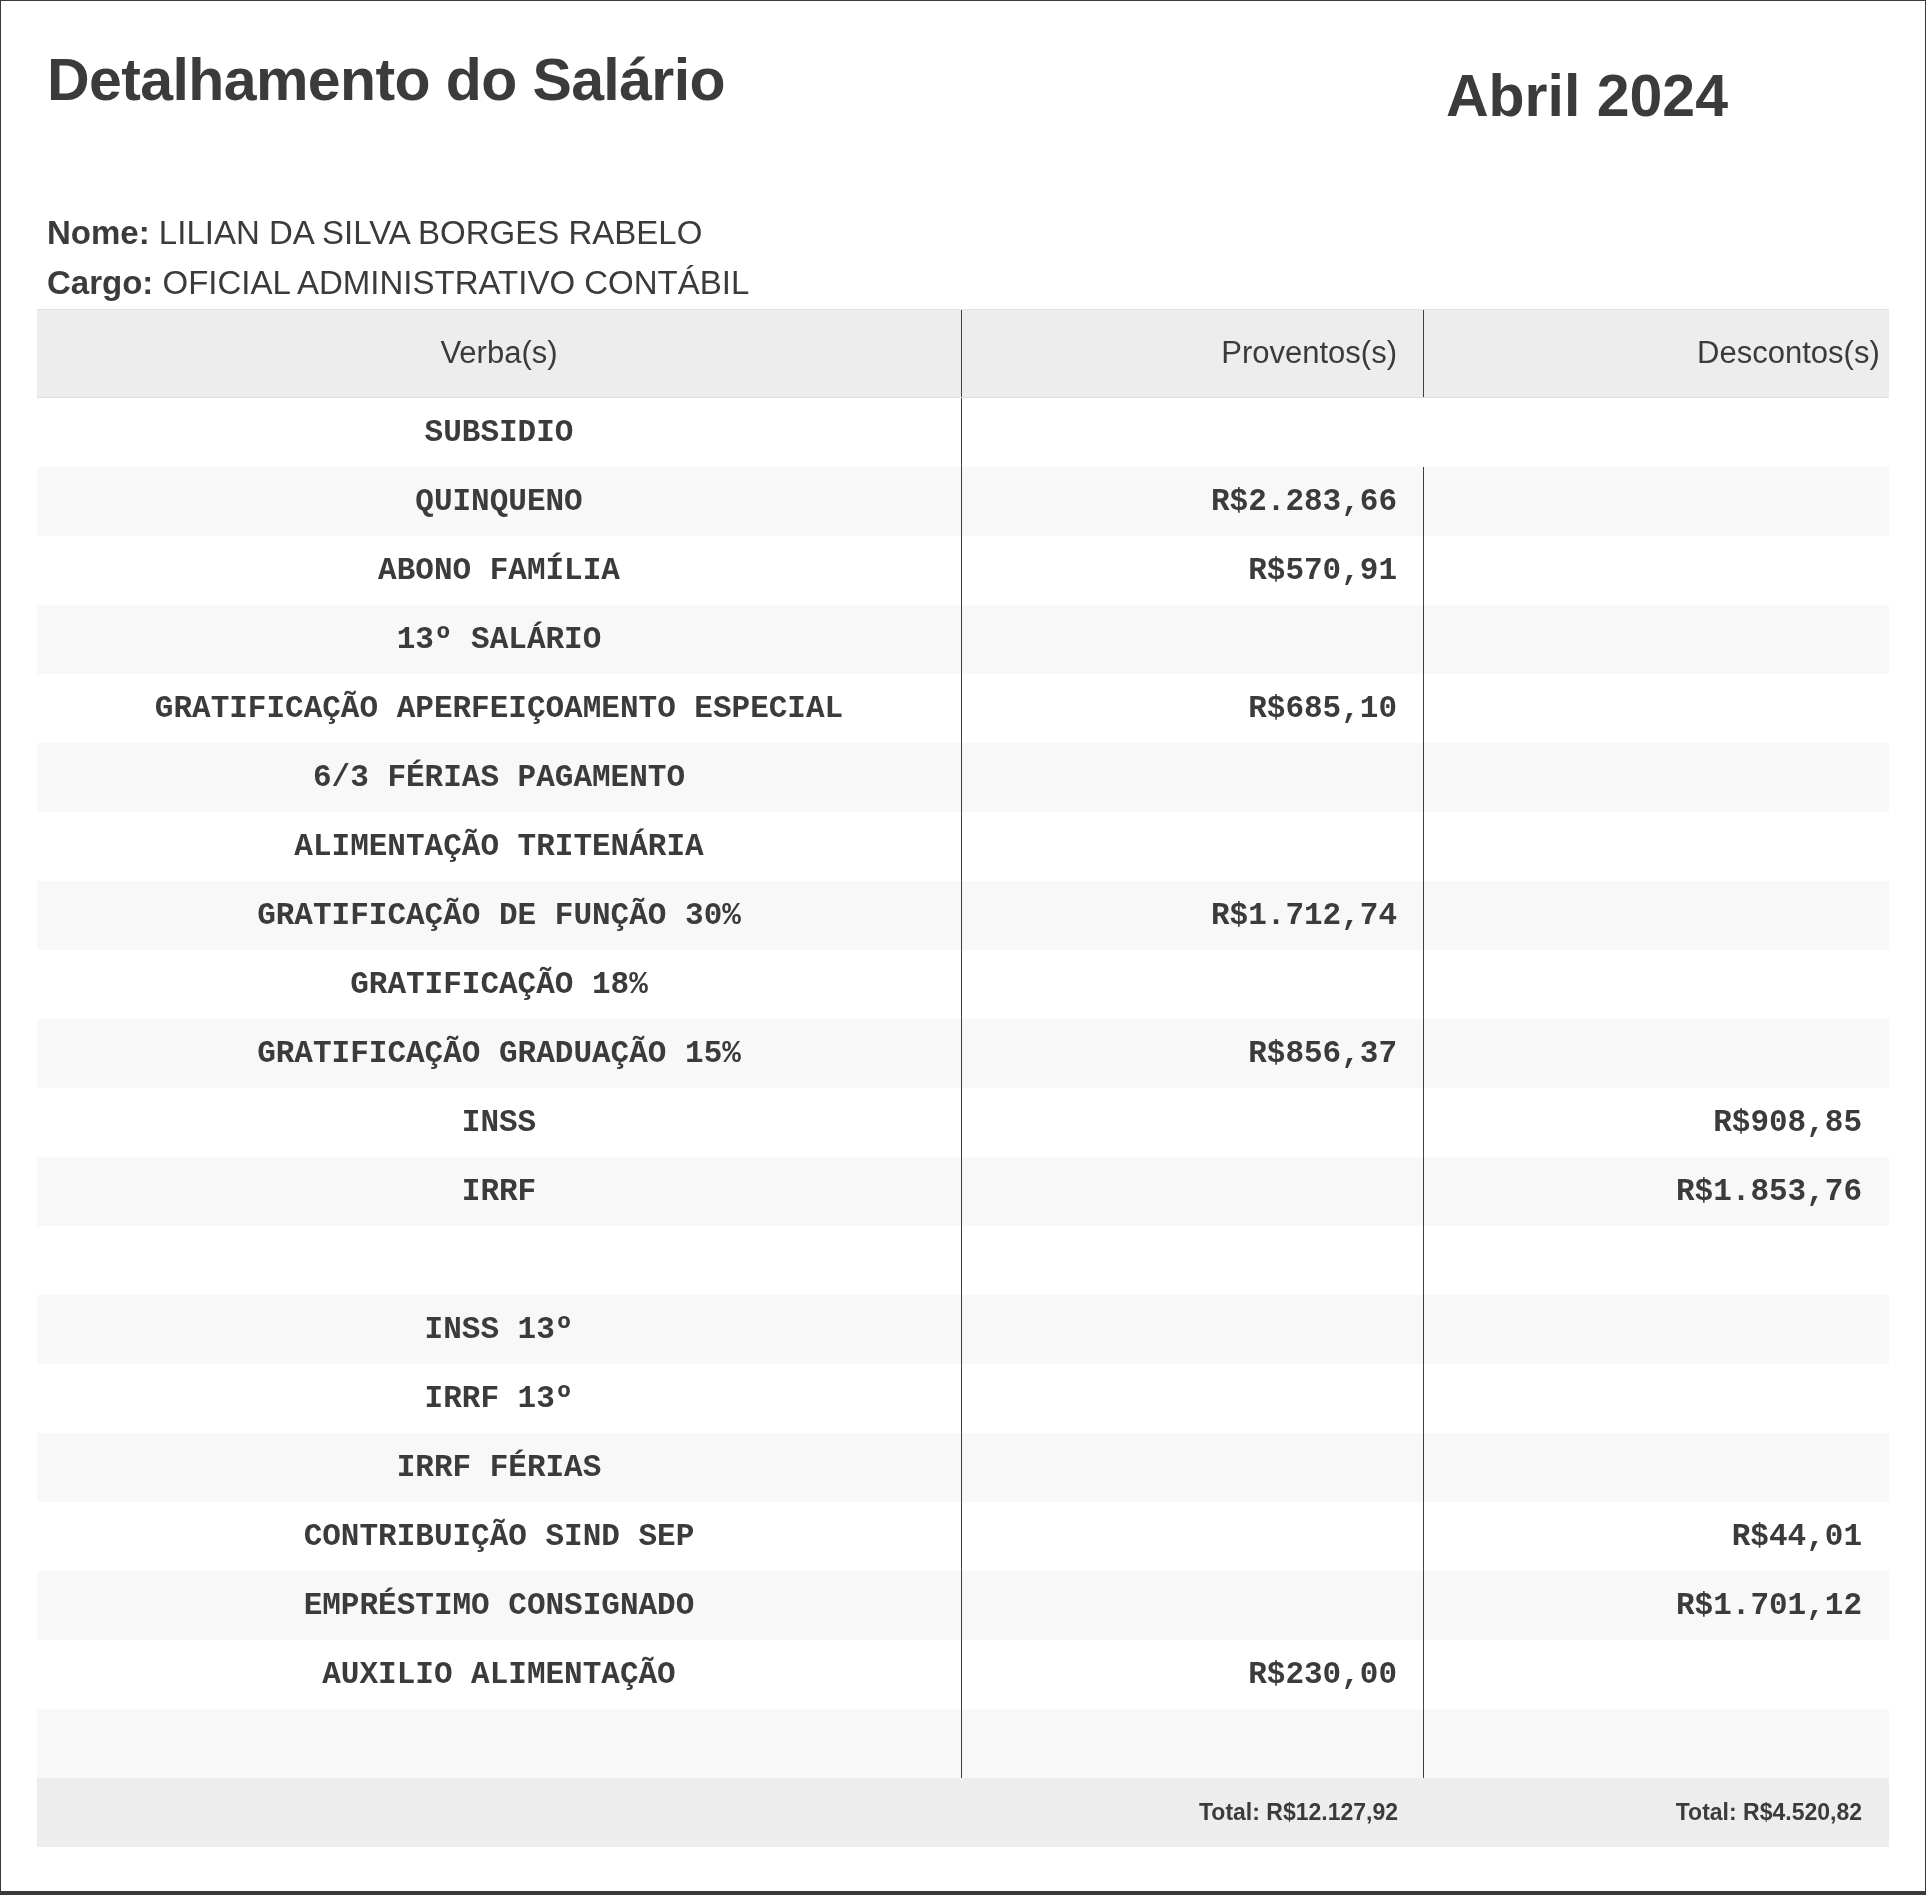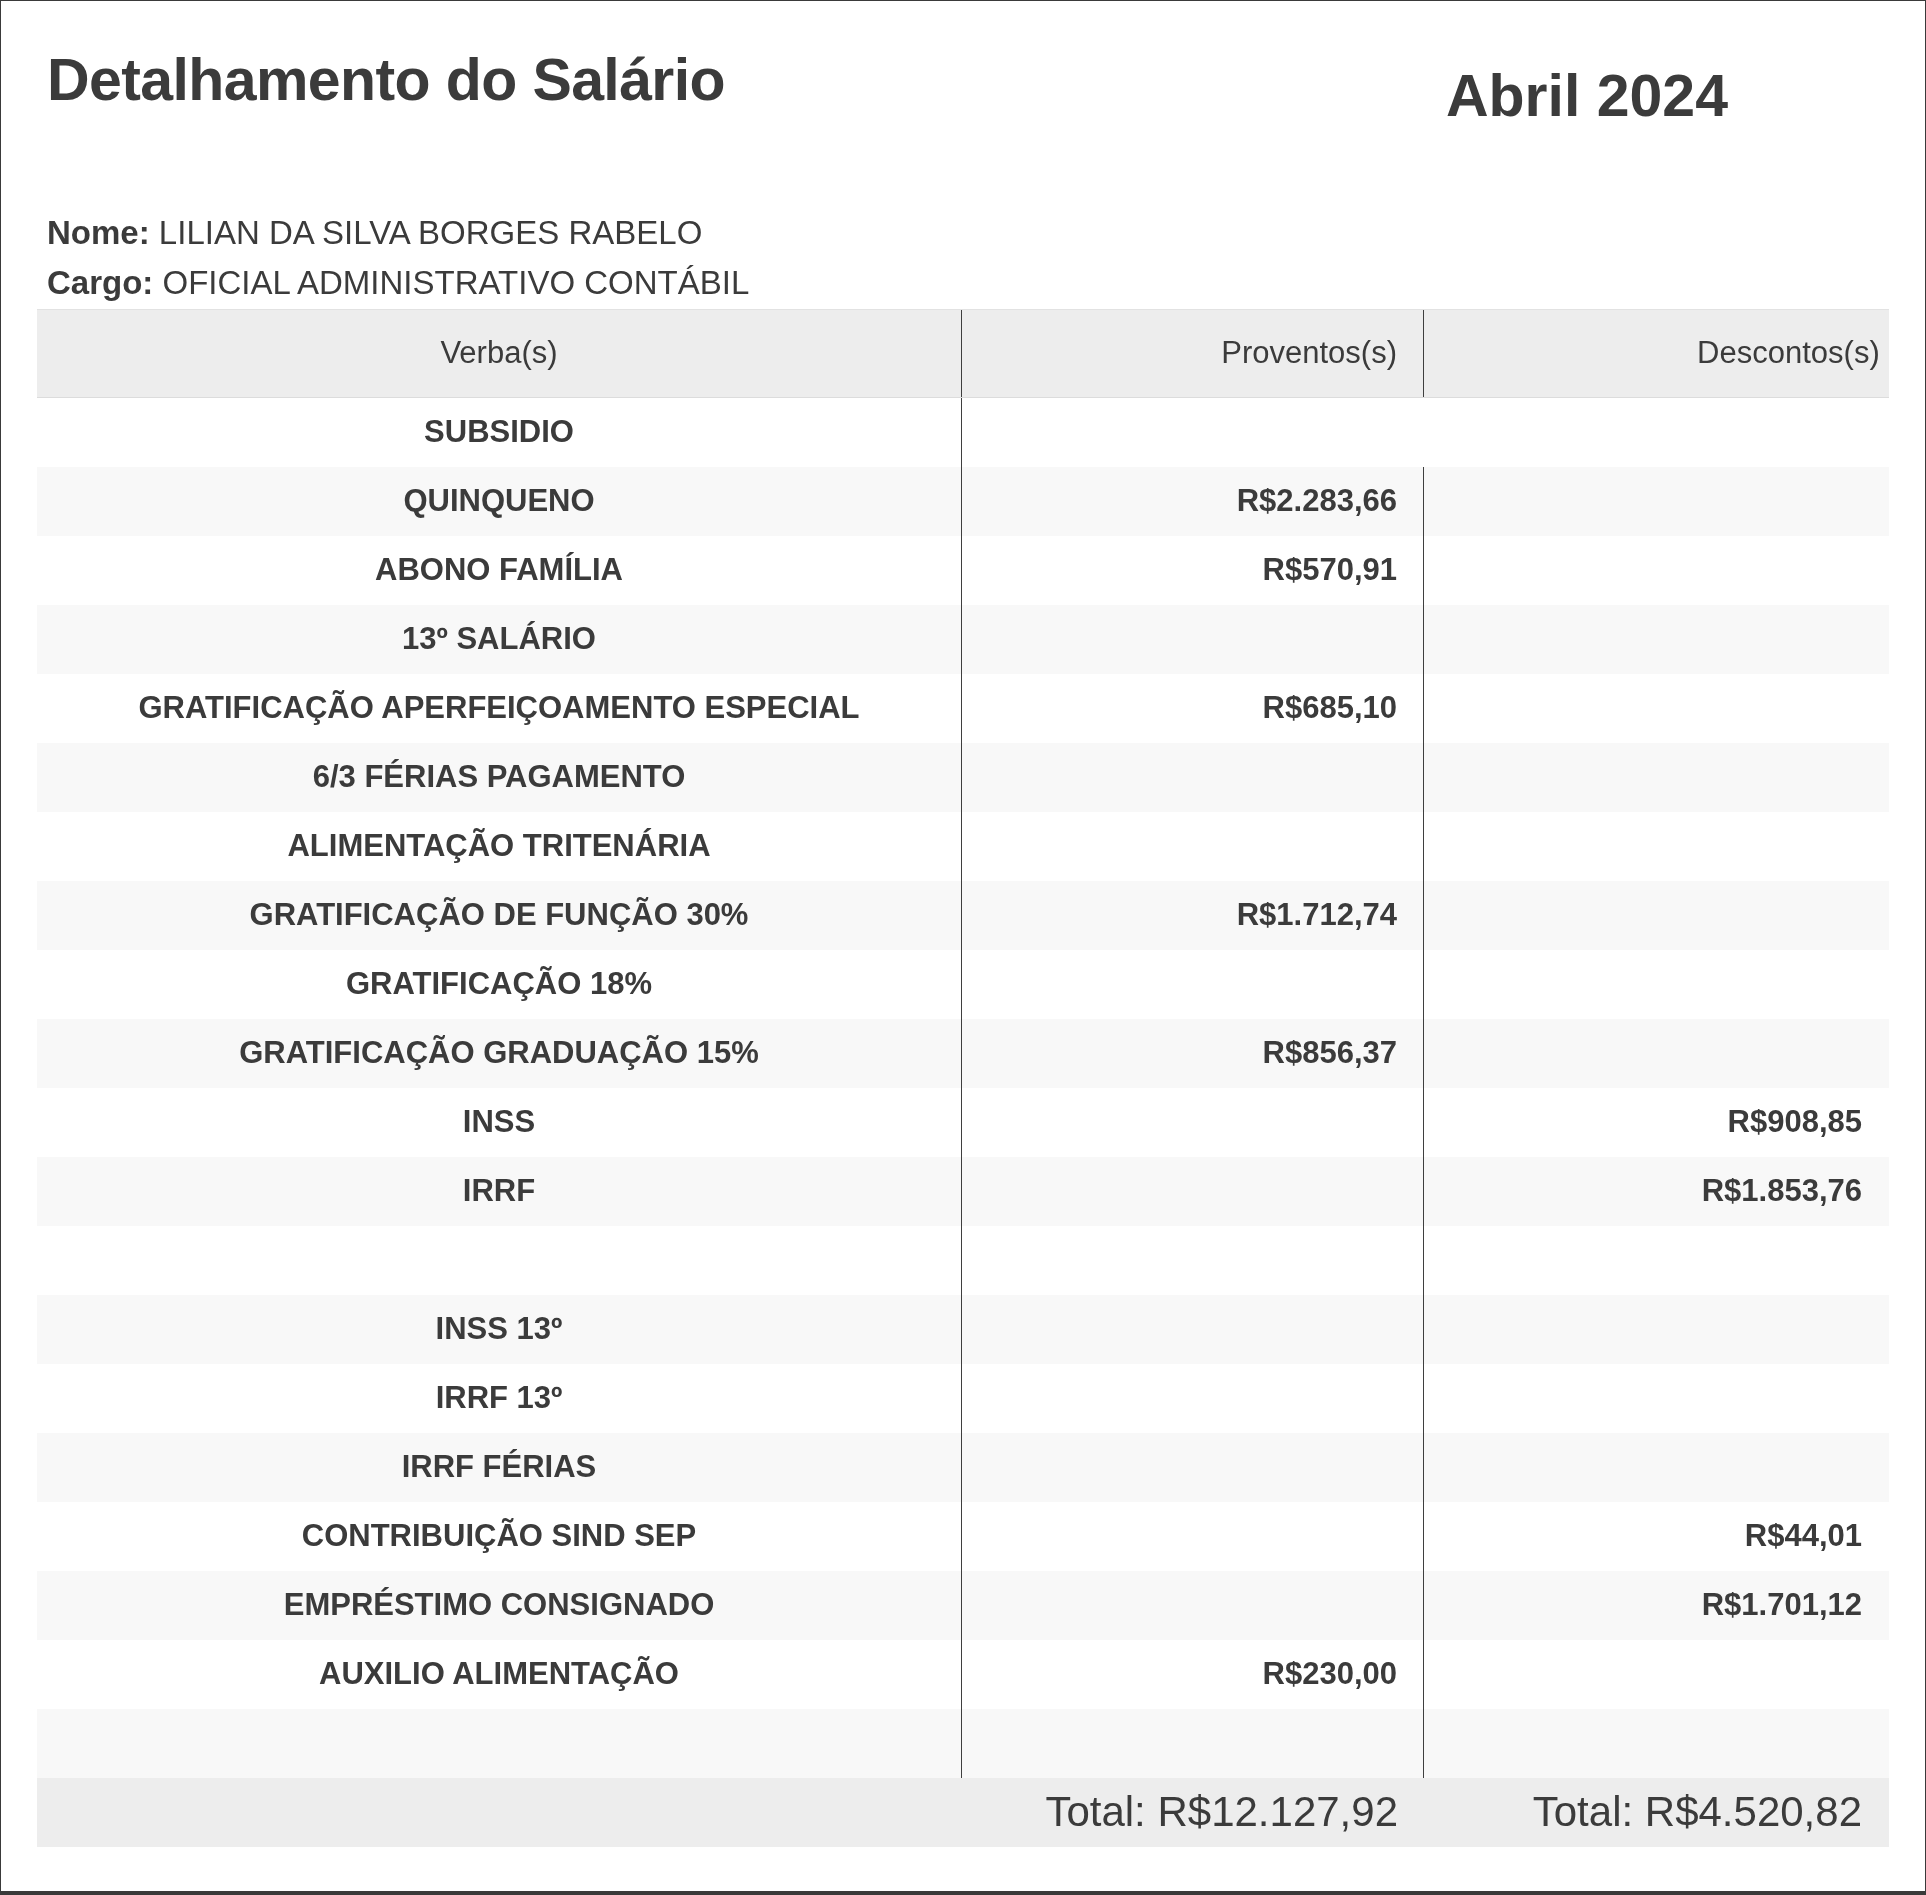--- a/index.html
+++ b/index.html
@@ -37,30 +37,30 @@
     display:grid;
     grid-template-columns:925px 462px 464px;
     align-items:center;
   }
   .thead{
     height:89px;background:var(--header-bg);
     font-size:31px;font-weight:normal;
     border-top:1.2px solid #e2e2e2;
     border-bottom:1.2px solid #dcdcdc;
   }
-  .tbody-row{height:69px;font-size:31px;font-weight:bold;background:#fff;}
+  .tbody-row{height:69px;font-size:31px;font-weight:bold;background:#fff;font-family:Liberation Mono, monospace;}
   .tbody-row.stripe{background:var(--stripe-bg);}
   .cell{height:100%;display:flex;align-items:center;overflow:hidden;white-space:nowrap;}
   .c1{justify-content:center;text-align:center;border-right:1.8px solid var(--divider);}
   .c2{justify-content:flex-end;padding-right:26px;border-right:1.8px solid var(--divider);}
   .c3{justify-content:flex-end;padding-right:26px;}
   .thead .c3{padding-right:8.3px;}
   .totals{
     height:69px;background:var(--totals-bg);
-    font-size:42px;font-weight:normal;
+    font-size:23px;font-weight:bold;
   }
   .totals .cell{border:none;}
 </style>
 </head>
 <body>
 
 <div class="page">
 
   <div class="doc-header">
     <div class="doc-title">Detalhamento do Salário</div>

